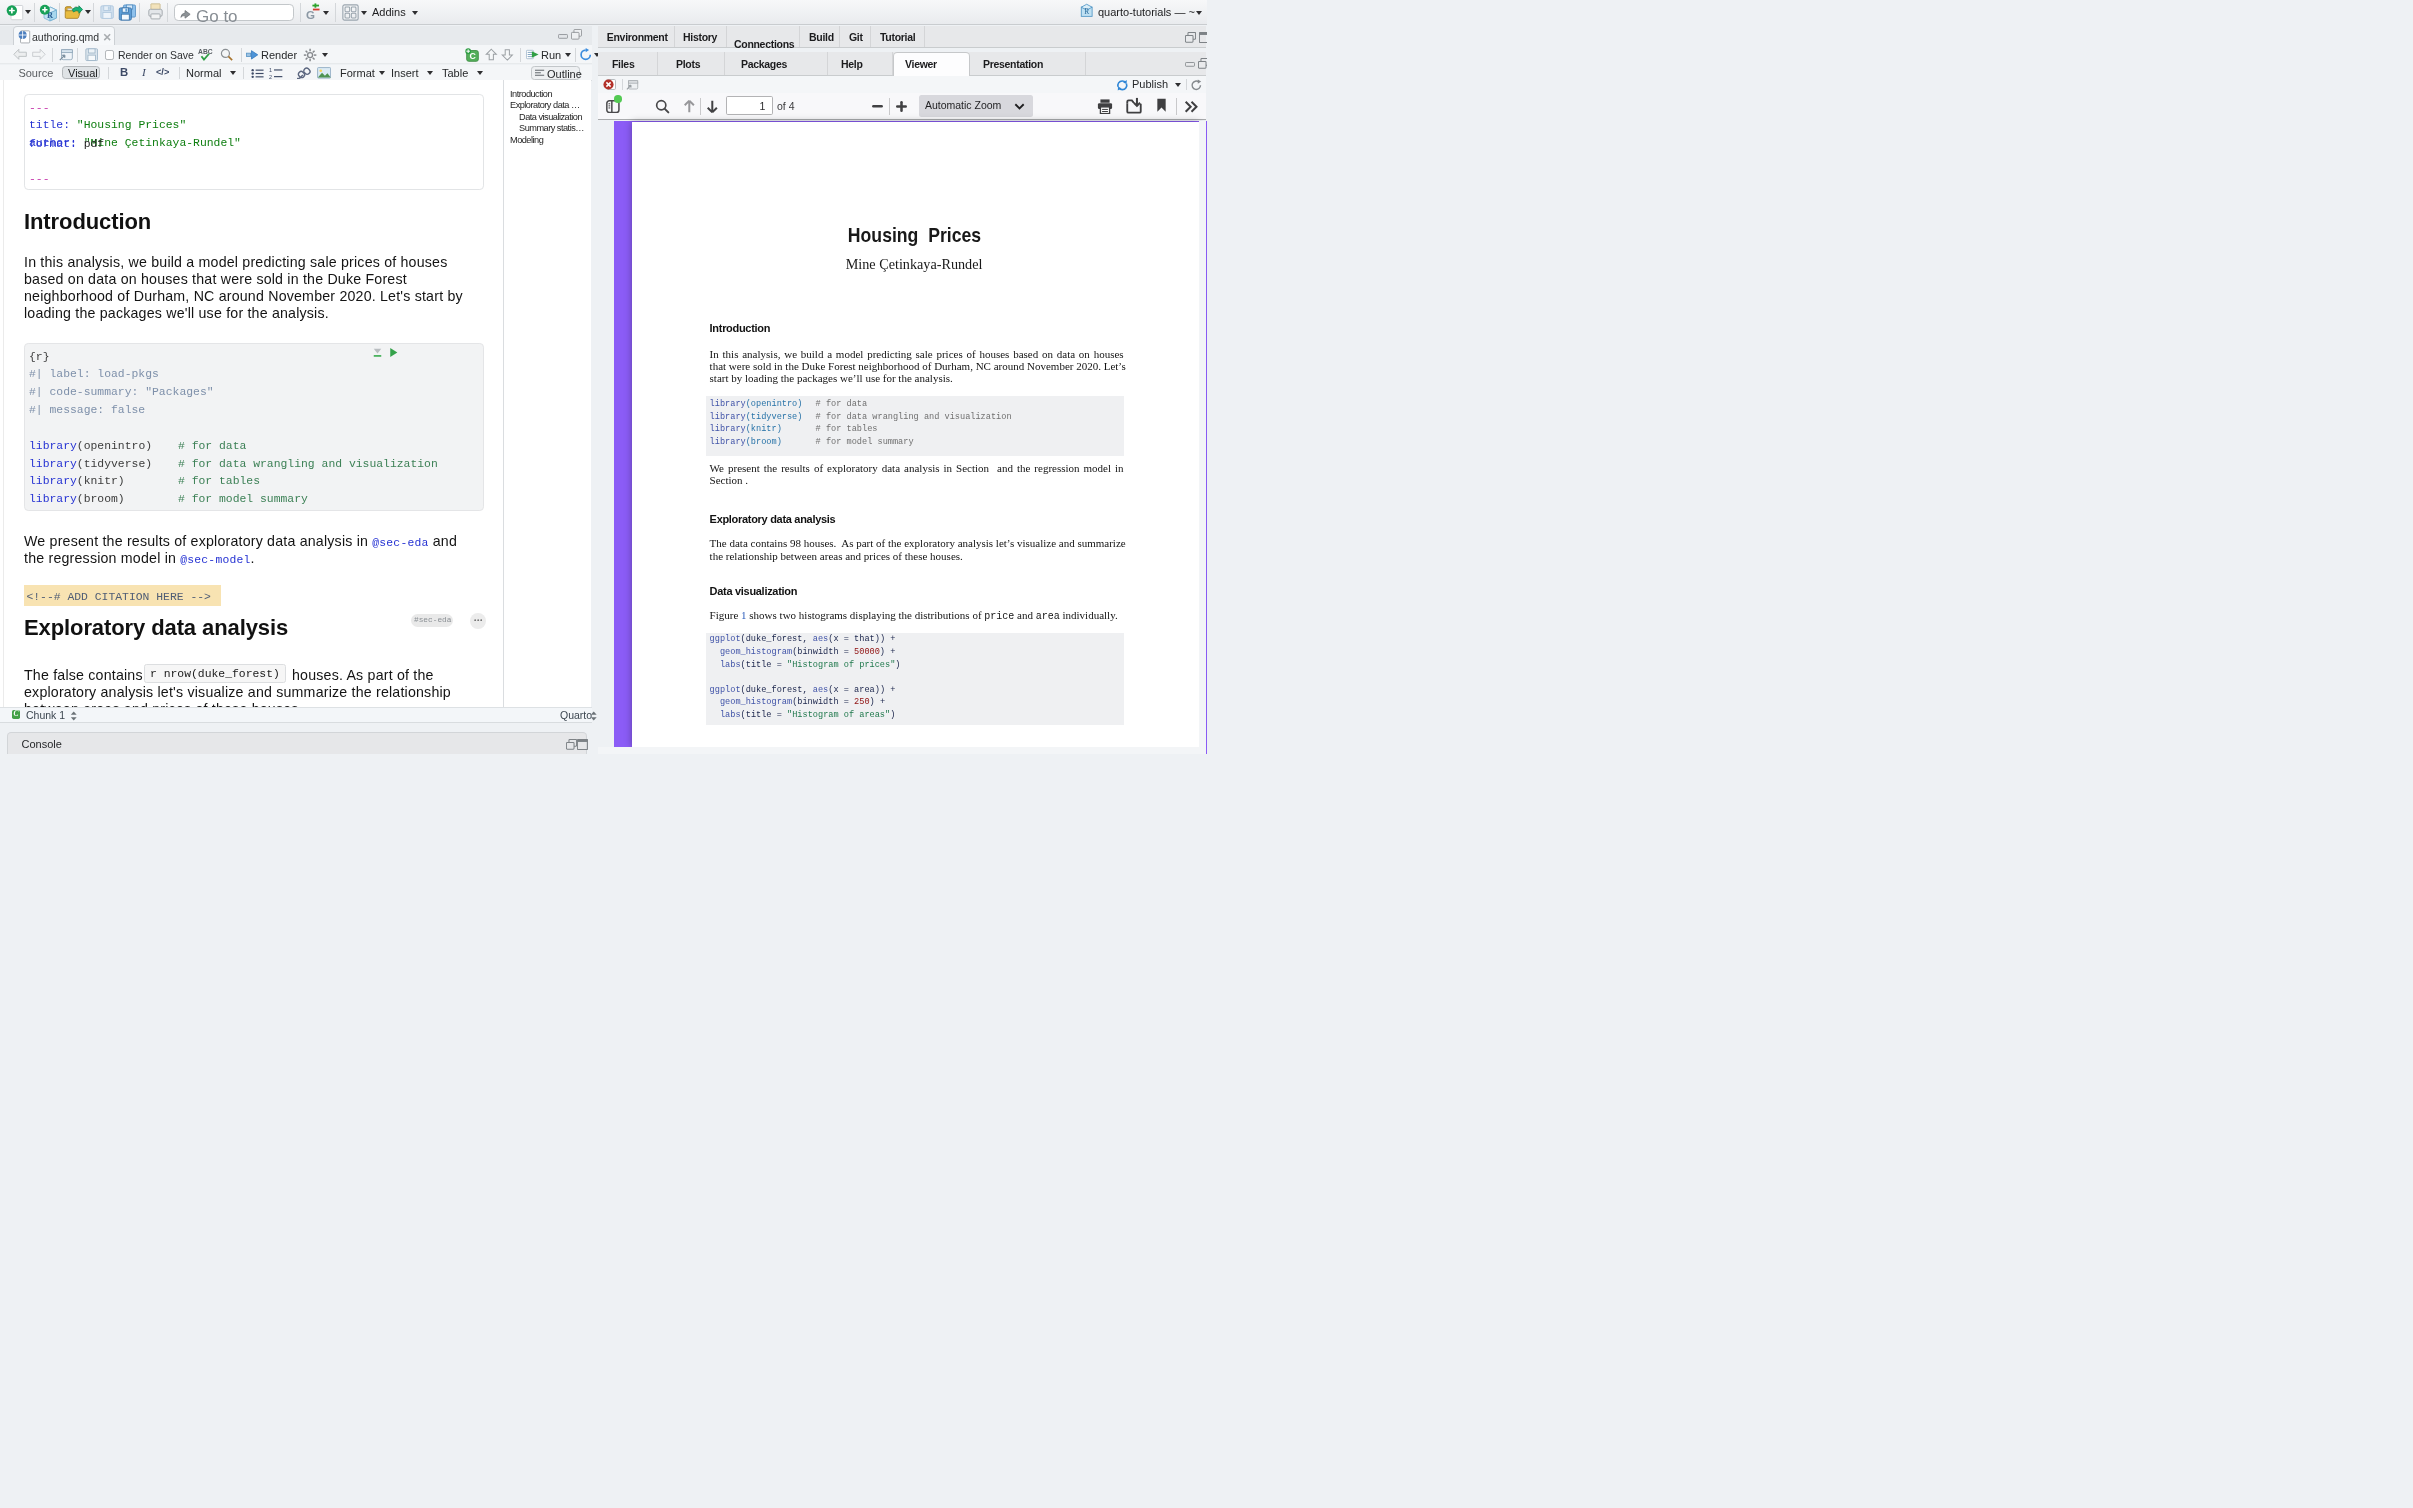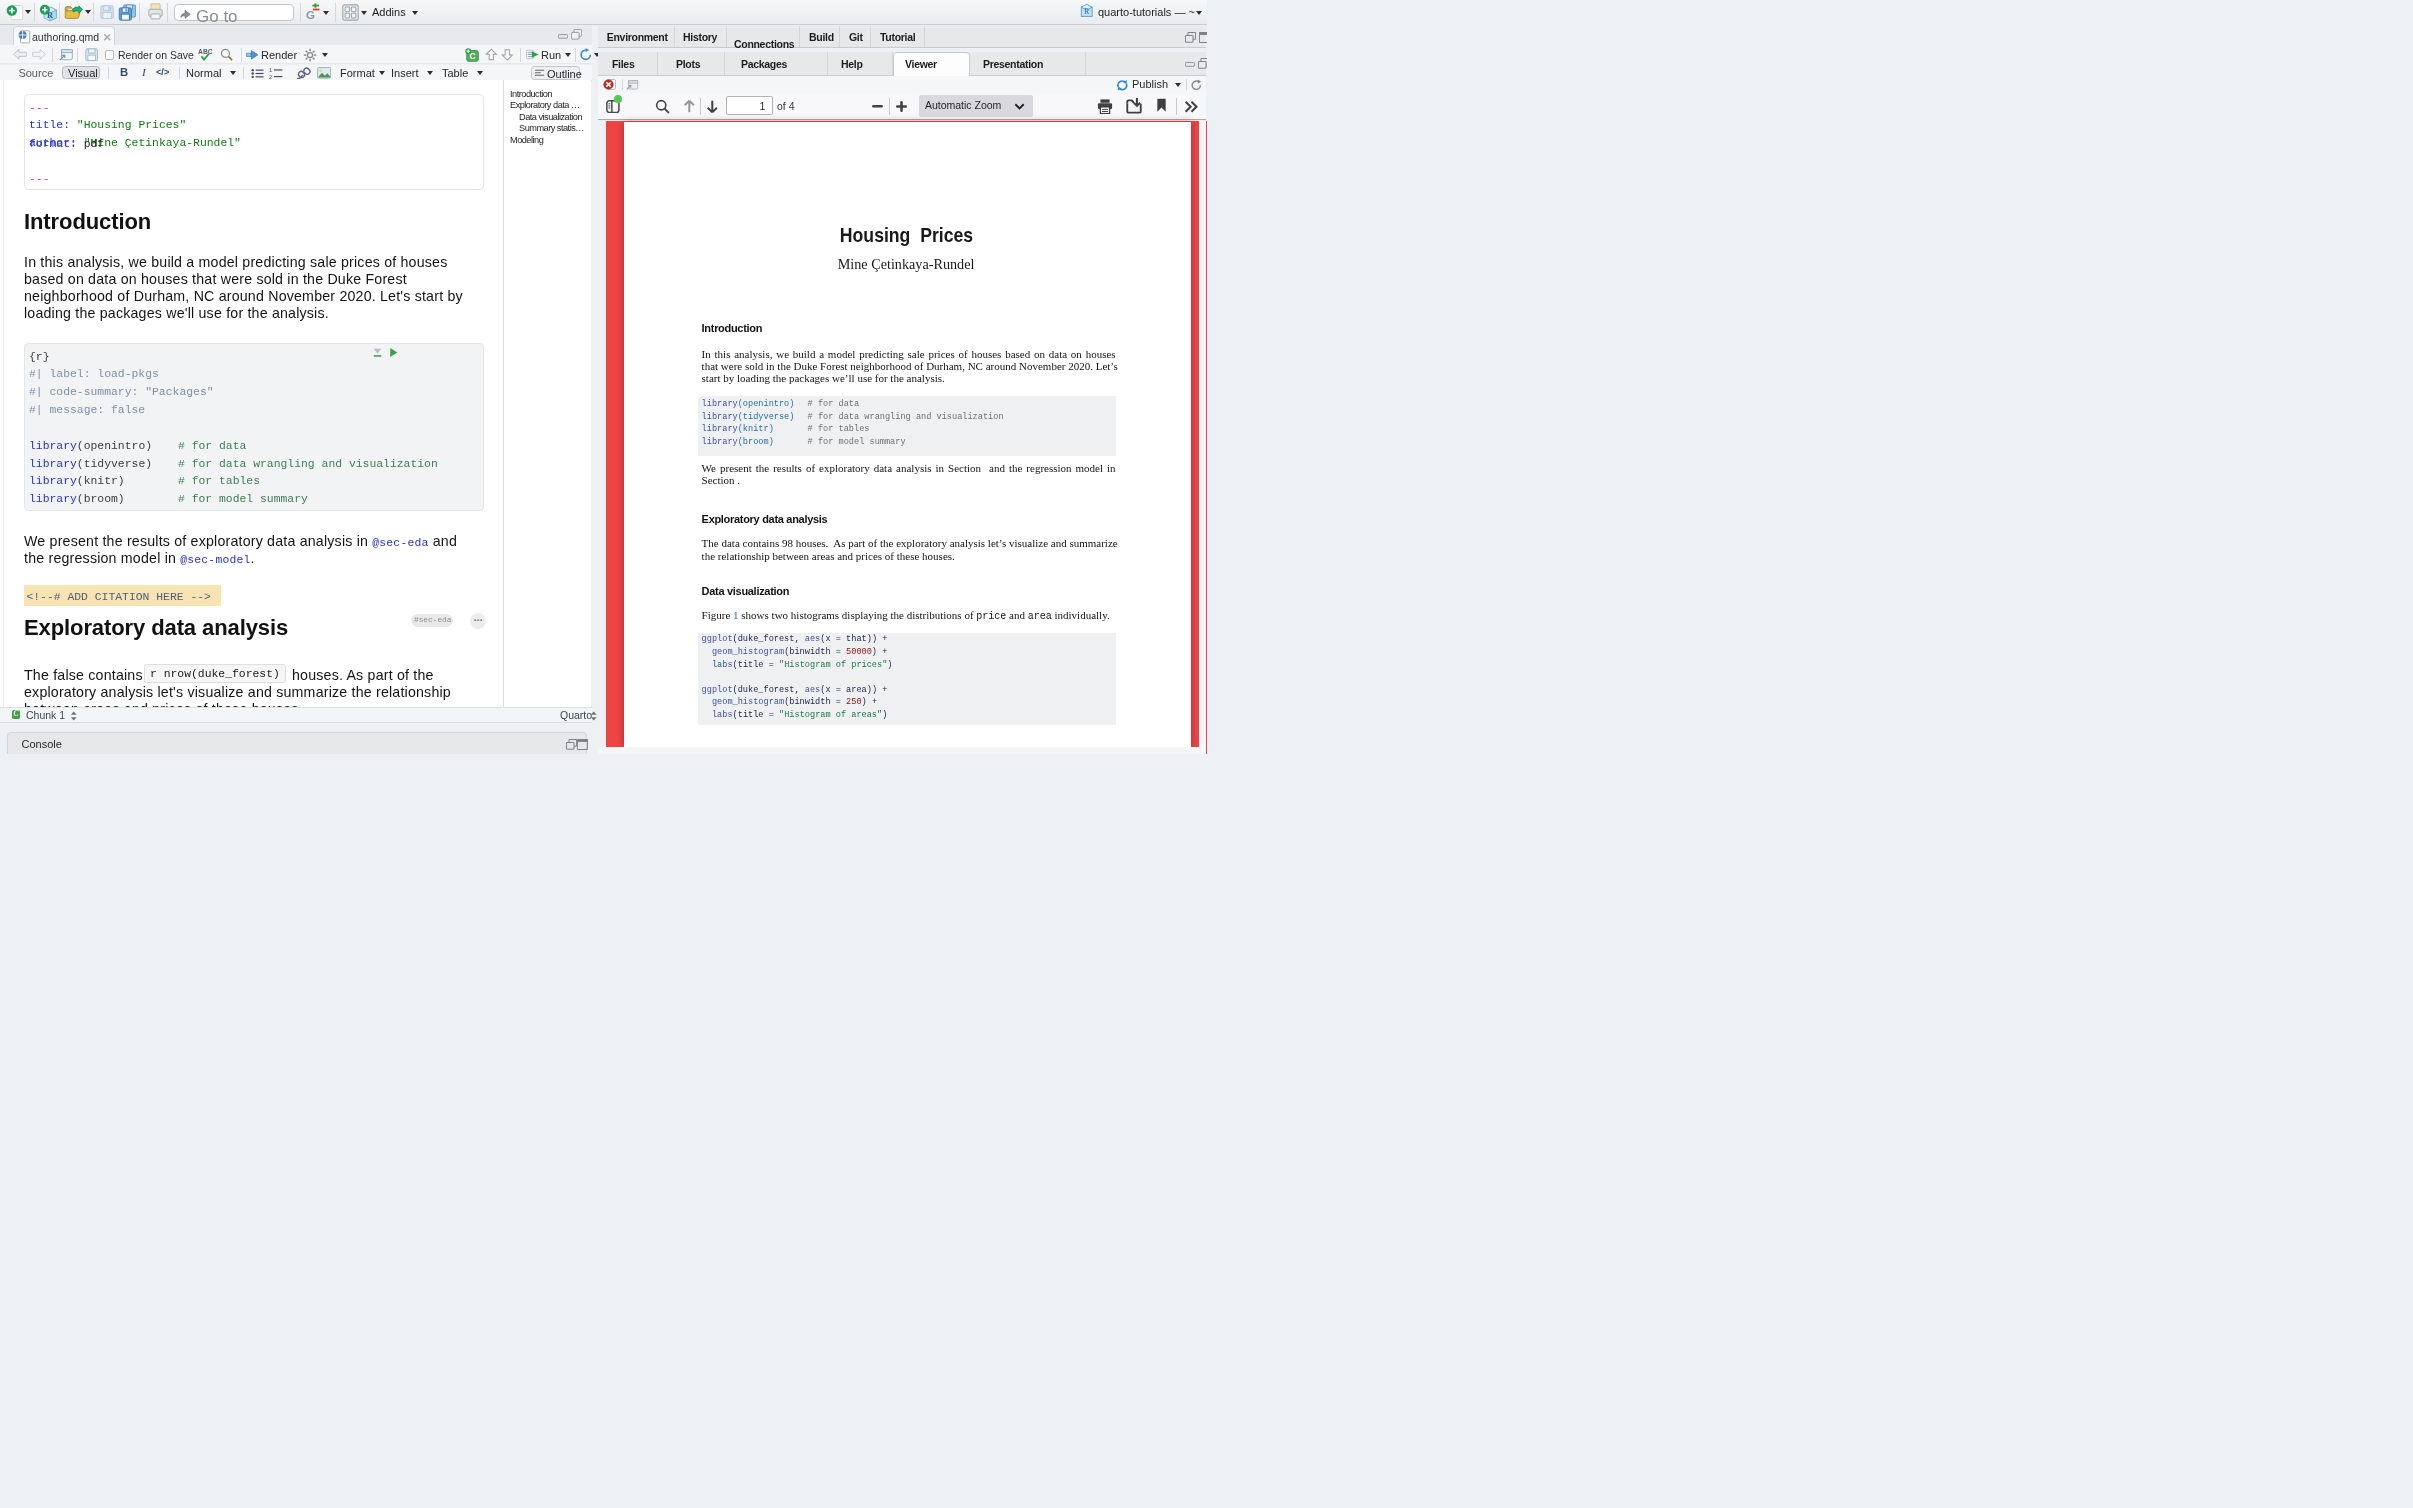--- a/index.html
+++ b/index.html
@@ -34,21 +34,21 @@
 .ccom { color:#7e90aa; } .clib { color:#2633d3; } .cgrn { color:#3d8156; } .cdark { color:#3c3c3c; }
 .seclink { color:#2633d3; }
 .oln { font-size:9.2px; letter-spacing:-0.5px; color:#242424; line-height:9.2px; }
 
 #rightpane { position:absolute; left:598px; top:26px; width:608px; height:728px; }
 .ptabrow { position:absolute; background:#e7e8ea; border-bottom:0.8px solid #c9ccce; }
 .ptab { position:absolute; top:0; height:100%; border-right:0.8px solid #d4d5d7; }
 .ptabtxt { position:absolute; font-size:10.5px; font-weight:bold; color:#1b1b1d; letter-spacing:-0.3px; }
 #viewertb { position:absolute; left:0; top:50px; width:608px; height:17.6px; background:#f4f6f8; border-bottom:0.8px solid #dde0e3; }
 #pdftb { position:absolute; left:0; top:67px; width:608px; height:27px; background:#f8f8fa; border-bottom:0.8px solid #a9abad; }
-#pdfarea { position:absolute; left:8px; top:95px; width:601px; height:634px; background:#ef4444; }
+#pdfarea { position:absolute; left:16px; top:95px; width:601px; height:634px; background:#8b5cf6; }
 #pdfpage { position:absolute; left:17.6px; top:1.3px; width:567px; height:625px; background:#ffffff; box-shadow:0 0 7.5px rgba(0,0,0,0.33); }
 #pdfright { position:absolute; left:601px; top:95px; width:7.1px; height:634px; background:#f3f5f7; }
 #pdfbottom { position:absolute; left:0; top:721px; width:608px; height:7.5px; background:#f3f5f7; }
 
 .pserif { position:absolute; font-family:"Liberation Serif",serif; font-size:11px; color:#131313; line-height:11px; height:11px; white-space:pre; }
 .pjust { position:absolute; font-family:"Liberation Serif",serif; font-size:11px; color:#131313; line-height:11px; height:11px; width:414px; text-align:justify; text-align-last:justify; white-space:nowrap; }
 .phead { position:absolute; font-weight:bold; font-size:11px; letter-spacing:-0.3px; color:#111; line-height:11px; height:11px; white-space:pre; margin-top:0.8px; }
 .pmono { position:absolute; font-family:"Liberation Mono",monospace; font-size:8.6px; line-height:9.2px; height:9.2px; white-space:pre; color:#16161a; margin-top:0.9px; }
 .imono { font-family:"Liberation Mono",monospace; font-size:10px; }
 .kfun { color:#4053a8; } .kpkg { color:#2873a8; } .kcom { color:#707070; }

